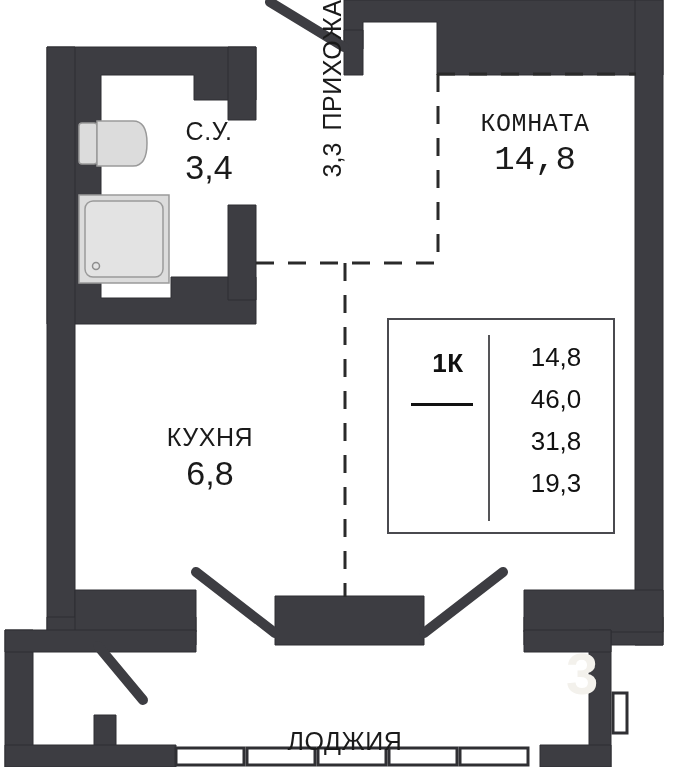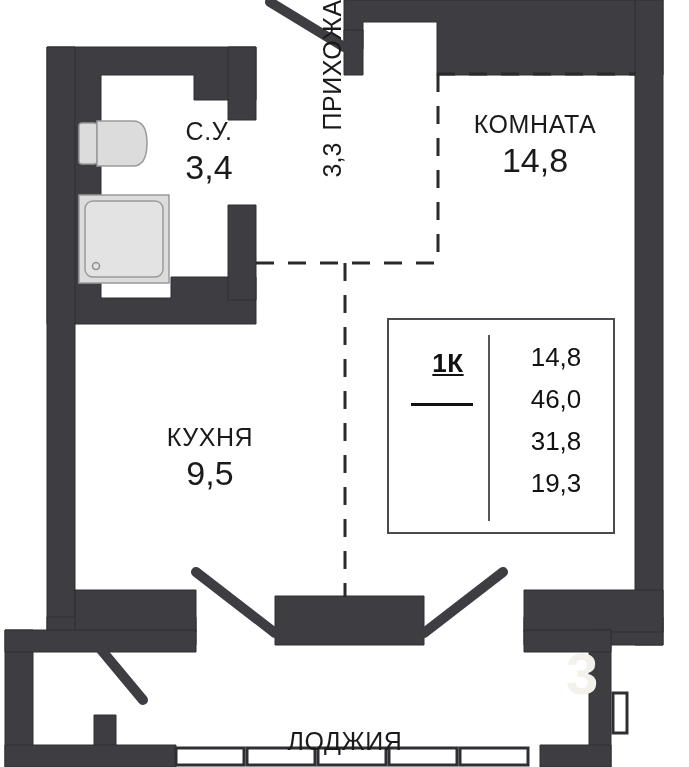--- a/index.html
+++ b/index.html
@@ -49,20 +49,21 @@
   #label-bathroom {
     left: 139px;
     top: 117px;
     width: 140px;
   }
   
   #label-room {
     left: 420px;
     top: 110px;
     width: 230px;
+    font-family: Liberation Mono, monospace;
   }
   
   #label-kitchen {
     left: 90px;
     top: 423px;
     width: 240px;
   }
   
   #label-loggia {
     left: 205px;
@@ -108,21 +109,20 @@
   #summary-type {
     position: absolute;
     left: 20px;
     top: 28px;
     width: 78px;
     text-align: center;
     font-size: 26px;
     font-weight: 700;
     color: #111111;
     letter-spacing: 0.5px;
-    text-decoration: underline;
   }
   #summary-dash {
     position: absolute;
     left: 22px;
     top: 83px;
     width: 62px;
     height: 3px;
     background: #111111;
   }
   #summary-divider {
@@ -261,21 +261,21 @@
     <span class="ar">3,3</span>
   </div>
 
   <div class="lbl" id="label-room">
     <span class="nm">КОМНАТА</span>
     <span class="ar">14,8</span>
   </div>
 
   <div class="lbl" id="label-kitchen">
     <span class="nm">КУХНЯ</span>
-    <span class="ar">9,5</span>
+    <span class="ar">6,8</span>
   </div>
 
   <div class="lbl" id="label-loggia">
     <span class="nm">ЛОДЖИЯ</span>
   </div>
 
   <div id="summary-card">
     <div id="summary-inner">
       <div id="summary-type">1К</div>
       <div id="summary-dash"></div>

